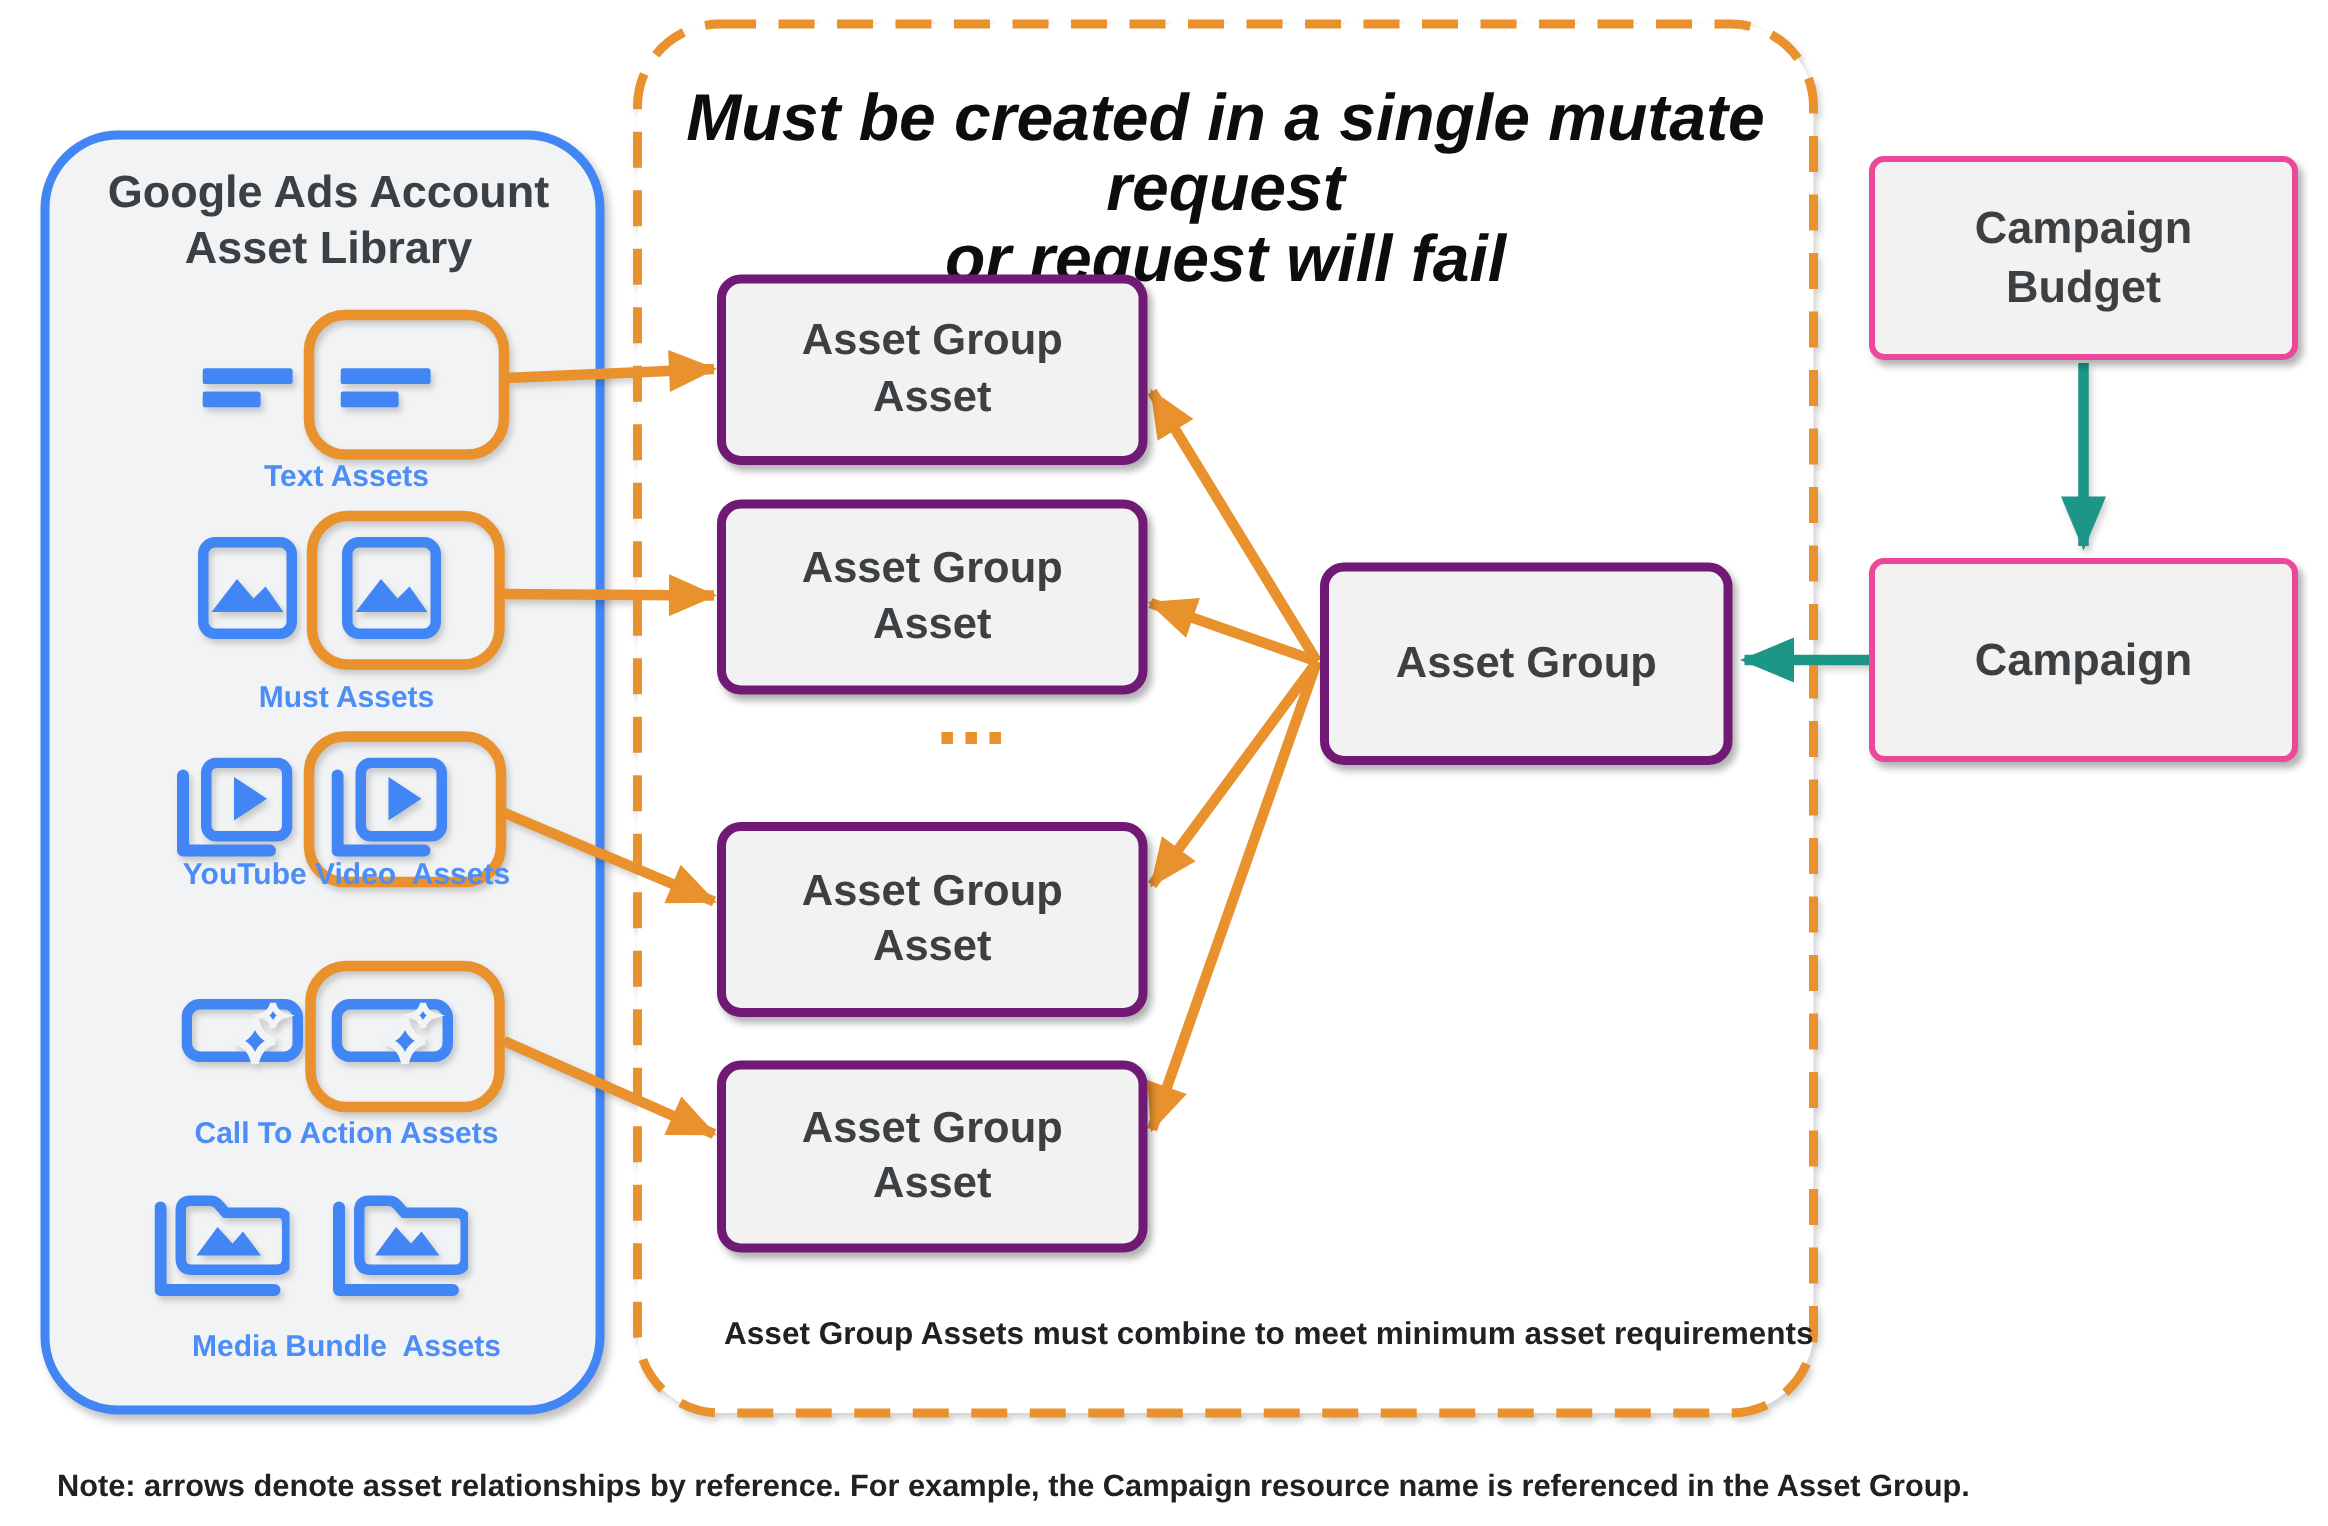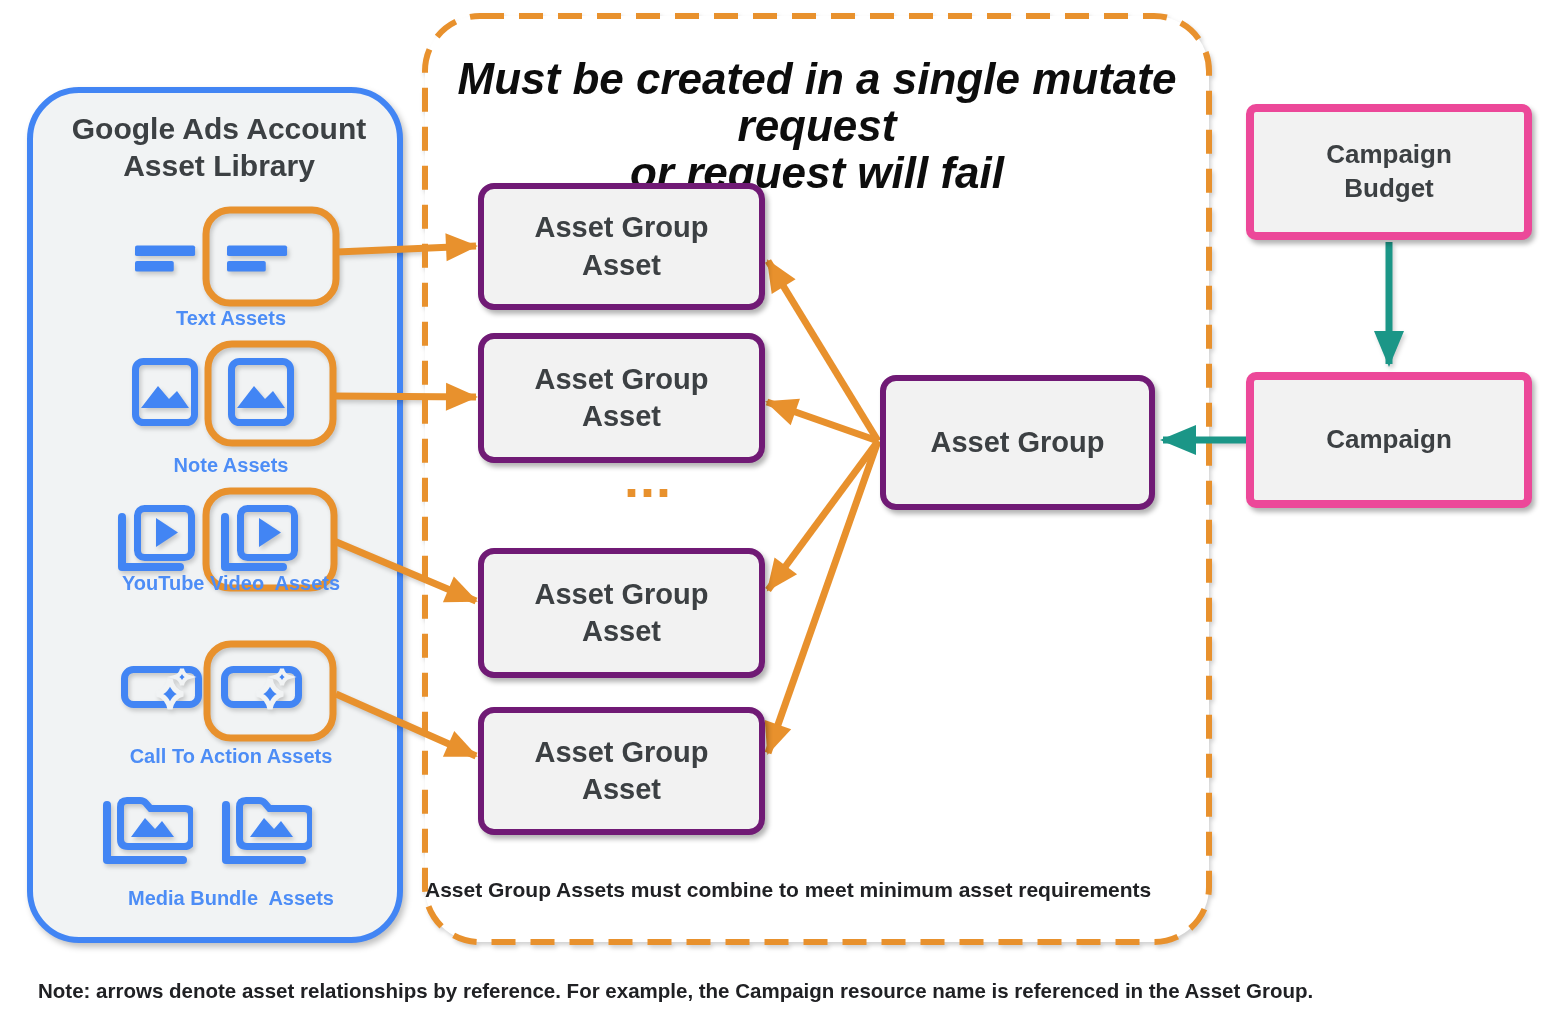--- a/index.html
+++ b/index.html
@@ -30,36 +30,36 @@
   #overlay { left:0; top:0; width:1552px; height:1017px;
     filter:drop-shadow(2px 3px 2px rgba(0,0,0,.18)); }
 
   
   .box {
     display:flex; align-items:center; justify-content:center; text-align:center;
     background:#F2F2F2; font-weight:700; color:#3C4043; white-space:pre-line;
     box-shadow:3px 4px 5px rgba(0,0,0,.3);
   }
   .box.orange { border:6px solid #701a75; border-radius:16px; font-size:29px; line-height:1.28; }
-  .box.teal   { border:8px solid #ec4899; border-radius:10px; font-size:26px; line-height:1.3; }
+  .box.teal   { border:4px solid #ec4899; border-radius:10px; font-size:30px; line-height:1.3; }
 
   #aga1 { left:478px; top:183px; width:287px; height:127px; }
   #aga2 { left:478px; top:333px; width:287px; height:130px; }
   #aga3 { left:478px; top:548px; width:287px; height:130px; }
   #aga4 { left:478px; top:707px; width:287px; height:128px; }
   #asset-group { left:880px; top:375px; width:275px; height:135px; }
   #campaign-budget { left:1246px; top:104px; width:286px; height:136px; }
   #campaign { left:1246px; top:372px; width:286px; height:136px; }
 
   .mutate-title {
     left:425px; top:55px; width:784px; text-align:center;
     font-size:44px; line-height:47px; font-weight:700; font-style:italic; color:#0d0d0d;
   }
   .mutate-footnote {
-    left:425px; top:878px; width:784px; text-align:left;
+    left:425px; top:878px; width:784px; text-align:right;
     font-size:21px; font-weight:700; color:#202124;
   }
   .ellipsis {
     left:598px; top:452px; width:100px; text-align:center;
     font-size:54px; line-height:52px; font-weight:700; color:#E8912D; letter-spacing:1px;
   }
   .bottom-note {
     left:38px; top:979px; width:1490px; text-align:left;
     font-size:20.5px; font-weight:700; color:#202124;
   }
@@ -137,21 +137,21 @@
     <line x1="878" y1="441" x2="768" y2="590" stroke="#E8912D" stroke-width="7" marker-end="url(#ah-o)"></line>
     <line x1="878" y1="441" x2="768" y2="753" stroke="#E8912D" stroke-width="7" marker-end="url(#ah-o)"></line>
 
     <line x1="1389" y1="242" x2="1389" y2="364" stroke="#1B9687" stroke-width="7" marker-end="url(#ah-t)"></line>
     <line x1="1246" y1="440" x2="1163" y2="440" stroke="#1B9687" stroke-width="7" marker-end="url(#ah-t)"></line>
   </svg>
 
   <div class="abs library-title prelines">Google Ads Account
 Asset Library</div>
   <div class="abs asset-label" style="top:307px">Text Assets</div>
-  <div class="abs asset-label" style="top:454px">Note Assets</div>
+  <div class="abs asset-label" style="top:454px">Must Assets</div>
   <div class="abs asset-label" style="top:572px">YouTube Video  Assets</div>
   <div class="abs asset-label" style="top:745px">Call To Action Assets</div>
   <div class="abs asset-label" style="top:887px">Media Bundle  Assets</div>
 
   <div class="abs mutate-title prelines">Must be created in a single mutate request
 or request will fail</div>
   <div class="abs ellipsis">...</div>
   <div class="abs mutate-footnote">Asset Group Assets must combine to meet minimum asset requirements</div>
 
   <div id="aga1" class="abs box orange">Asset Group

